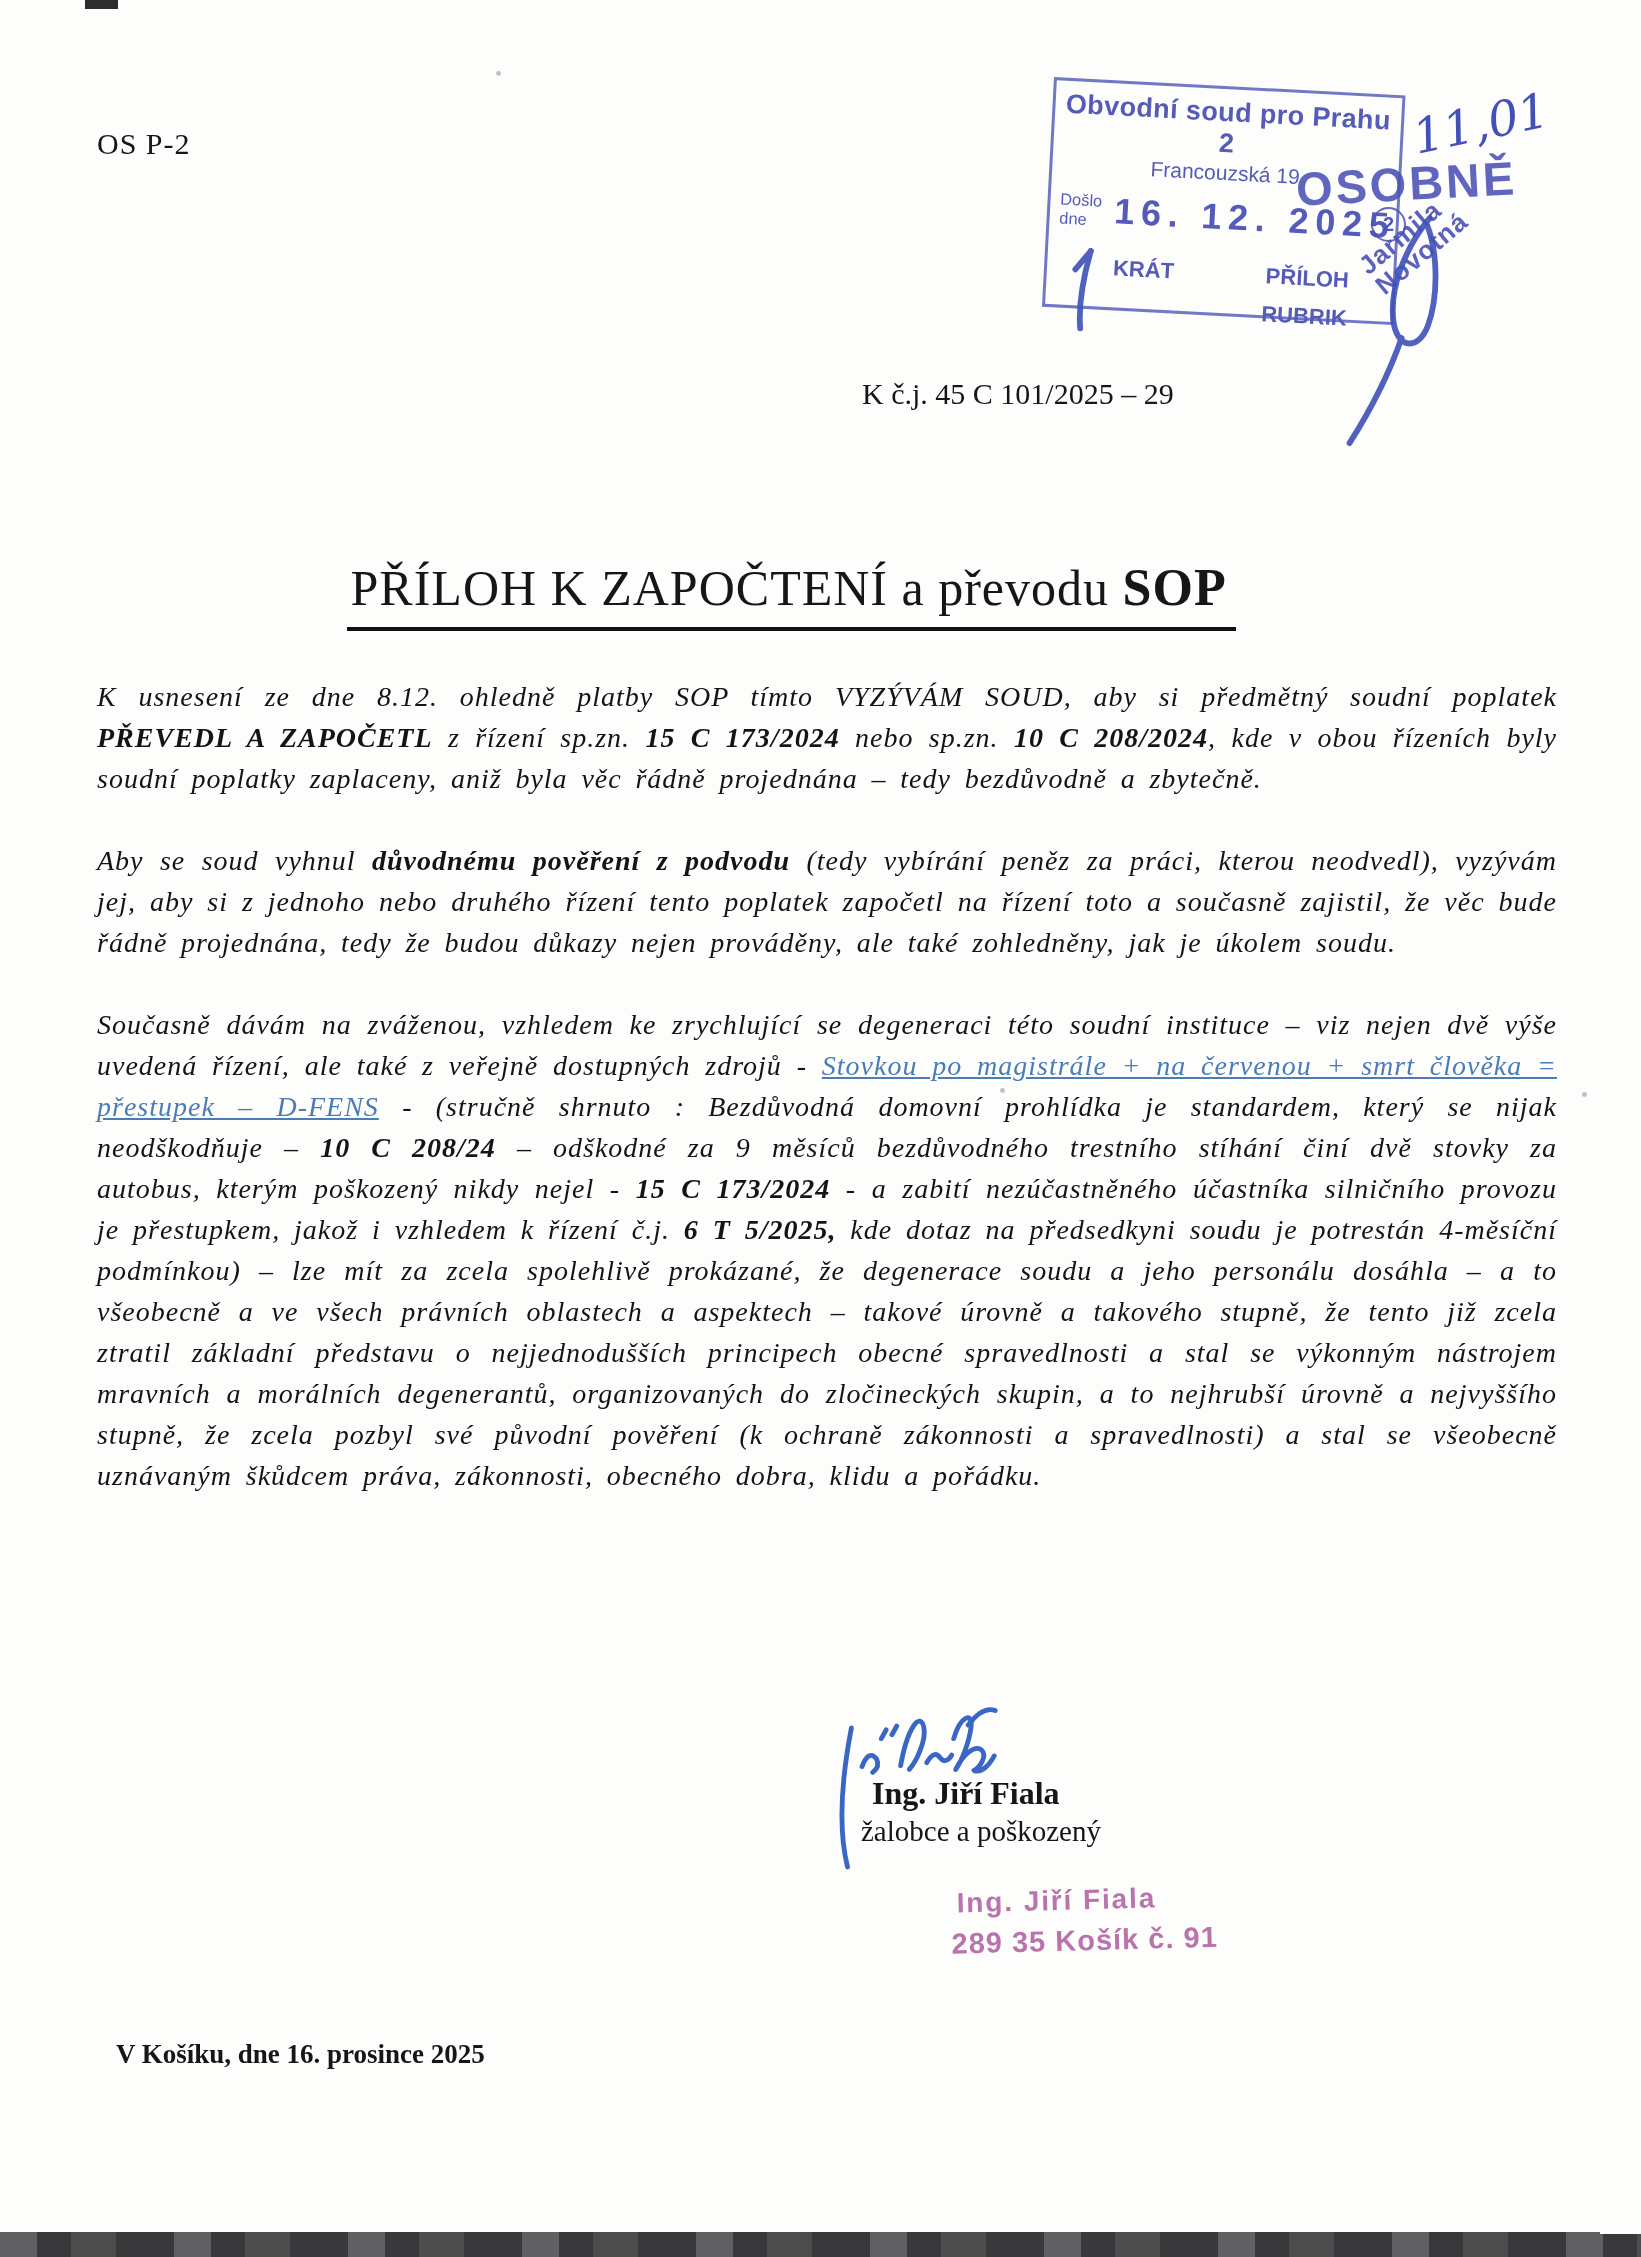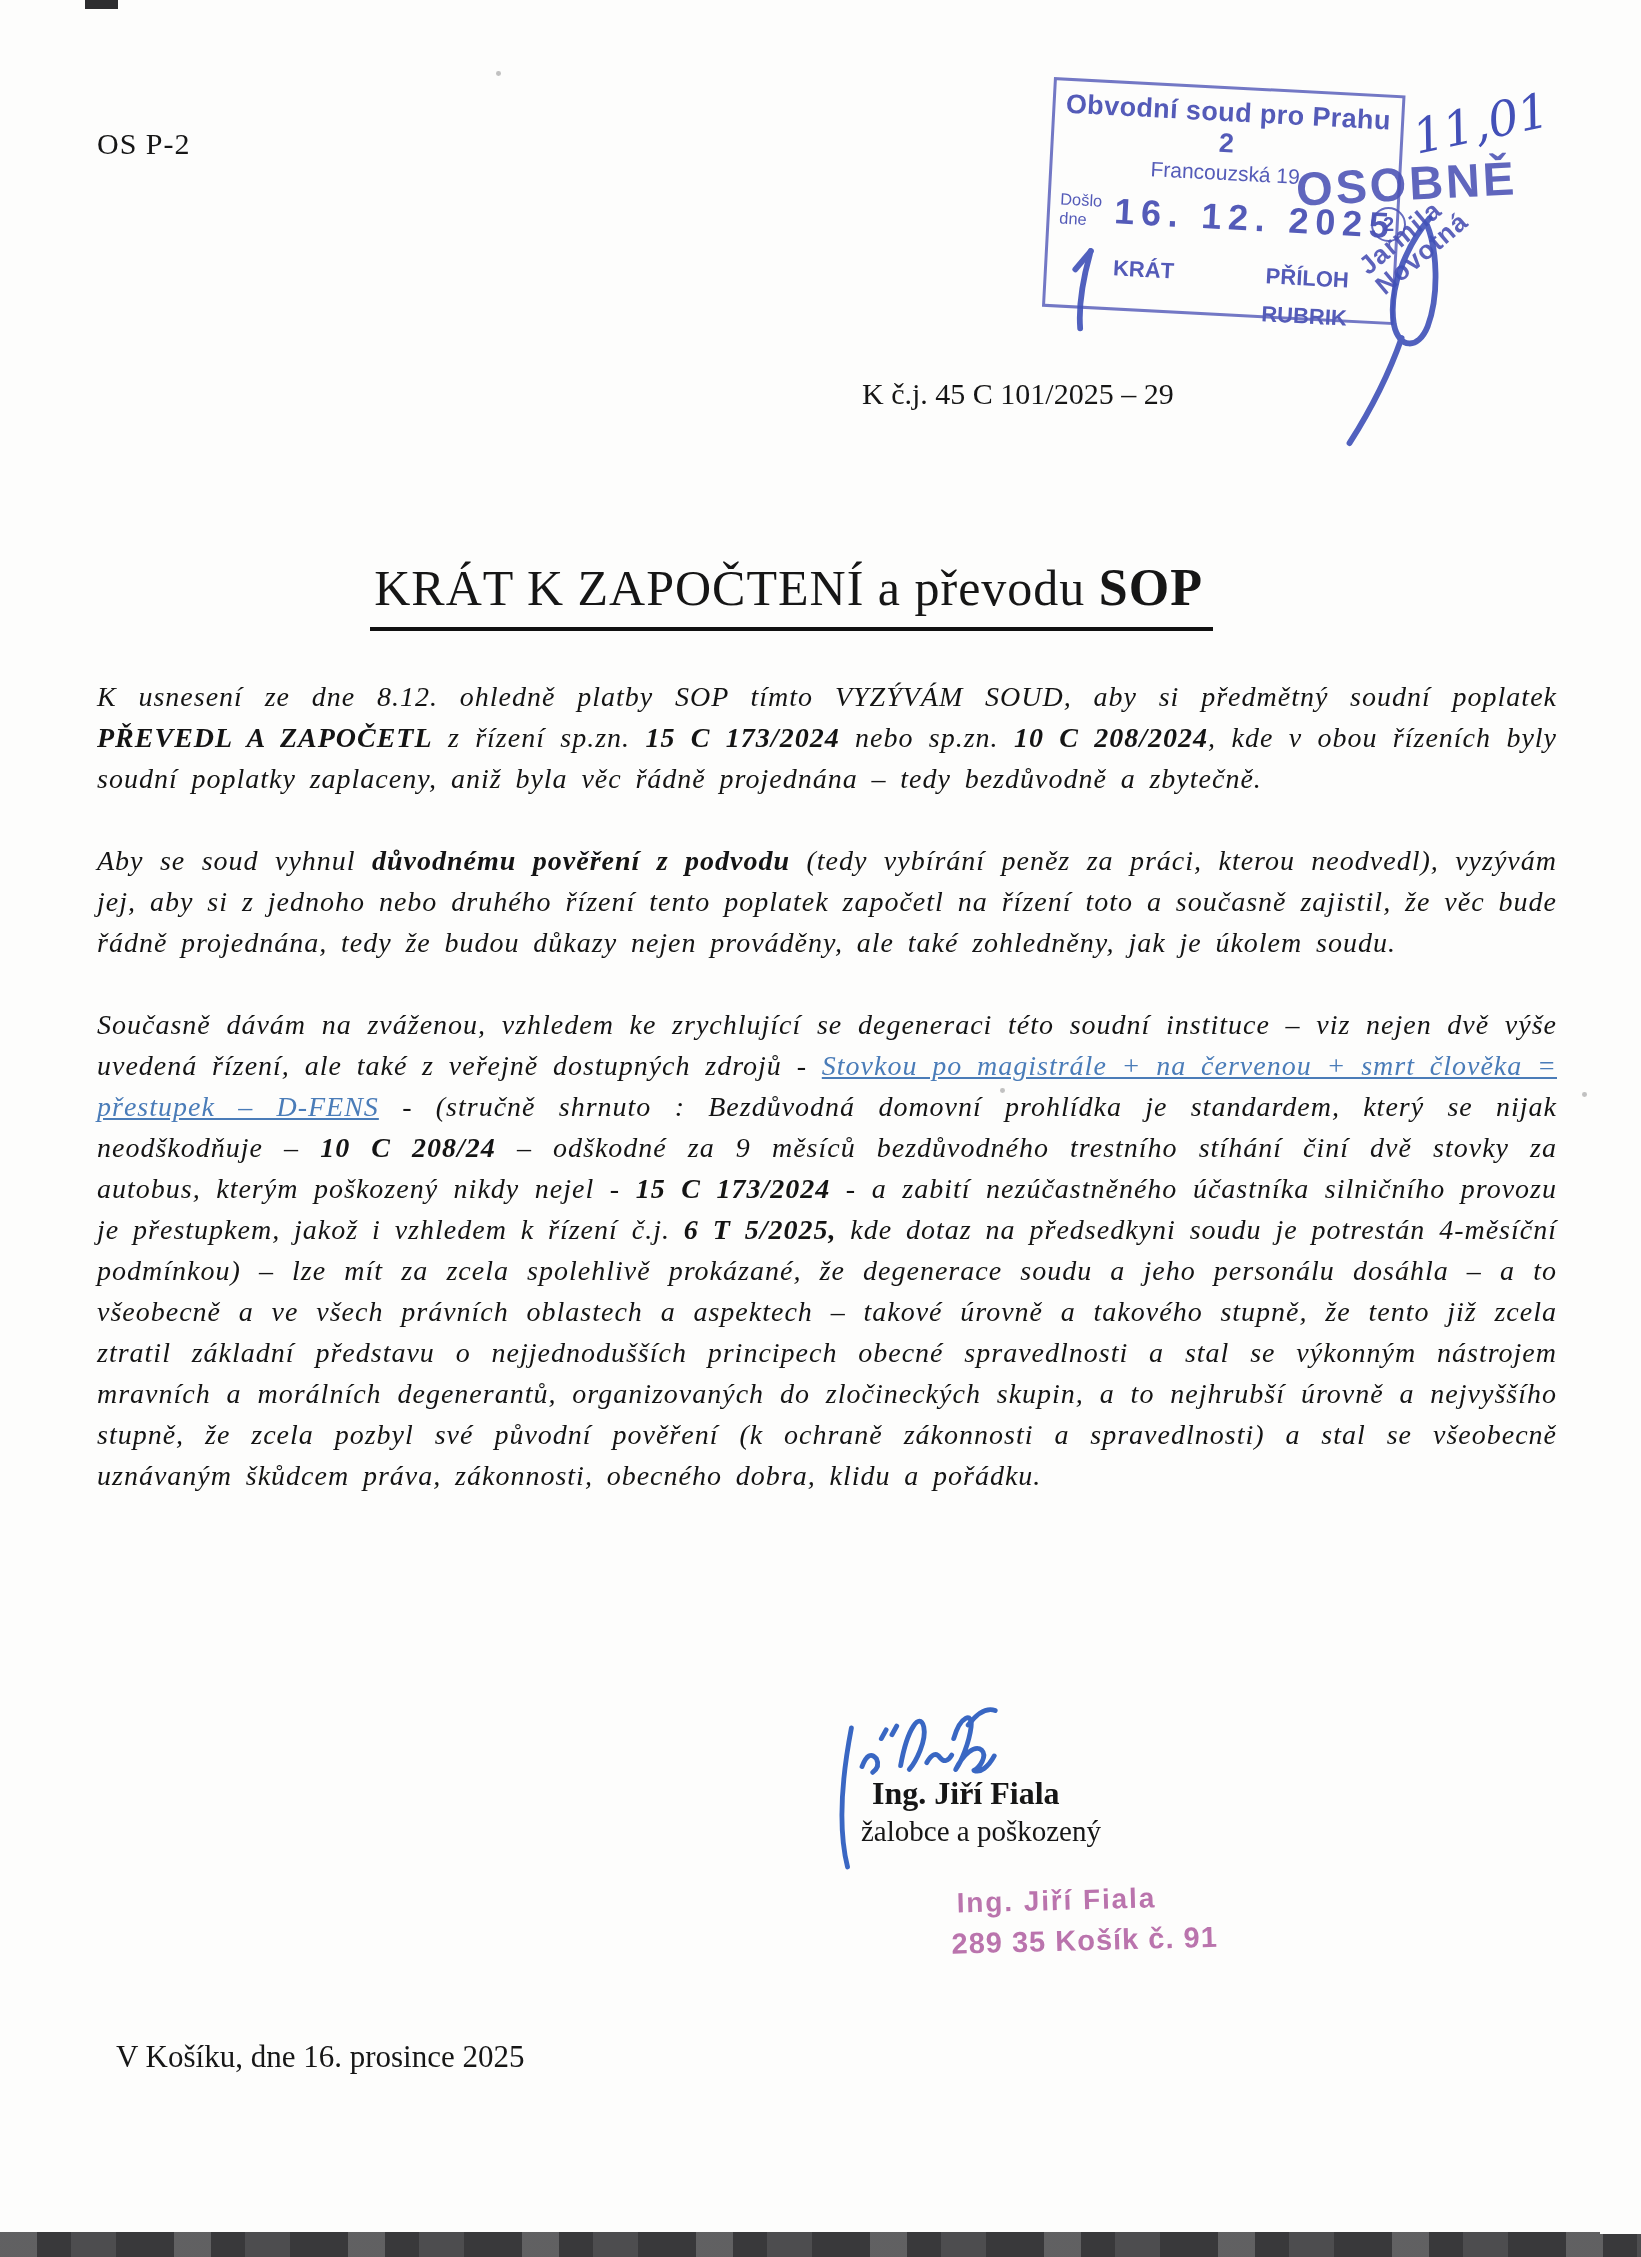--- a/index.html
+++ b/index.html
@@ -70,21 +70,21 @@
   .signer-role{position:absolute;left:861px;top:1815px;font-size:29px;white-space:nowrap;}
   
   .address-stamp{
     position:absolute;left:951px;top:1885px;width:212px;text-align:center;
     color:rgba(180,104,166,.92);font-family:"Liberation Sans", sans-serif;
     transform:rotate(-1.5deg);
   }
   .address-stamp .l1{font-size:28px;font-weight:bold;letter-spacing:1.9px;}
   .address-stamp .l2{font-size:29px;font-weight:bold;letter-spacing:1px;margin-top:7.7px;white-space:nowrap;}
   
-  .place-date{position:absolute;left:116px;top:2039px;font-size:31px;white-space:nowrap;}
+  .place-date{position:absolute;left:116px;top:2039px;font-size:27px;white-space:nowrap;font-weight:bold;}
   
   .pen-overlay{position:absolute;left:0;top:0;pointer-events:none;}
   .scan-band{
     position:absolute;left:0;right:0;bottom:0;height:25px;background:#39393b;
   }
   .scan-band::before{
     content:"";position:absolute;inset:0;
     background:repeating-linear-gradient(90deg,
       rgba(255,255,255,.20) 0 37px, rgba(255,255,255,0) 37px 71px,
       rgba(255,255,255,.10) 71px 116px, rgba(255,255,255,0) 116px 174px);
@@ -124,21 +124,21 @@
 <div class="osobne">OSOBNĚ</div>
 <div class="osobne-badge">2</div>
 <div class="clerk-sig-text">Jarmila Novotná</div>
 
 <div class="case-ref">
   <span>K č.j. </span><span class="b">45 C 101/2025</span><span> – 29</span>
 </div>
 
 <div class="title-wrap">
   <span class="title-inner">
-    <span>KRÁT K ZAPOČTENÍ  a převodu </span><span class="sop">SOP</span>
+    <span>PŘÍLOH K ZAPOČTENÍ  a převodu </span><span class="sop">SOP</span>
   </span>
 </div>
 
 <div class="body-text">
   <p><span>K usnesení ze dne 8.12. ohledně platby SOP  tímto VYZÝVÁM SOUD, aby si předmětný soudní poplatek  </span><span class="b">PŘEVEDL A ZAPOČETL</span><span>  z řízení sp.zn. </span><span class="b">15 C 173/2024</span><span> nebo sp.zn. </span><span class="b">10 C 208/2024</span><span>, kde v obou řízeních byly soudní poplatky zaplaceny, aniž byla věc řádně projednána – tedy bezdůvodně a  zbytečně.</span></p>
 
   <p><span>Aby se soud vyhnul </span><span class="b">důvodnému pověření z podvodu</span><span> (tedy vybírání peněz za práci, kterou neodvedl), vyzývám jej, aby si z jednoho nebo druhého řízení tento poplatek započetl na řízení toto a současně zajistil, že věc bude řádně projednána, tedy že budou důkazy nejen prováděny, ale také zohledněny, jak je úkolem soudu.</span></p>
 
   <p><span>Současně dávám na zváženou, vzhledem ke zrychlující se degeneraci této soudní instituce – viz nejen dvě výše uvedená řízení, ale také z veřejně dostupných zdrojů - </span><a class="doclink">Stovkou po magistrále + na červenou + smrt člověka = přestupek – D-FENS</a><span>    -   (stručně shrnuto : Bezdůvodná domovní prohlídka je standardem, který se nijak neodškodňuje – </span><span class="b">10 C 208/24</span><span> – odškodné za 9 měsíců bezdůvodného trestního stíhání činí dvě stovky za autobus, kterým poškozený nikdy nejel - </span><span class="b">15 C 173/2024</span><span> -  a zabití nezúčastněného účastníka silničního provozu je přestupkem, jakož i vzhledem k řízení č.j. </span><span class="b">6 T 5/2025,</span><span> kde dotaz na předsedkyni soudu je potrestán 4-měsíční podmínkou) – lze mít za zcela spolehlivě prokázané, že degenerace soudu a jeho personálu dosáhla – a to všeobecně a ve všech právních oblastech a aspektech – takové úrovně a takového stupně, že tento již zcela ztratil základní představu o nejjednodušších principech obecné spravedlnosti a stal se výkonným nástrojem mravních a morálních degenerantů, organizovaných do zločineckých skupin, a to nejhrubší úrovně a nejvyššího stupně, že zcela pozbyl své původní pověření (k ochraně zákonnosti a spravedlnosti) a stal se všeobecně uznávaným škůdcem práva, zákonnosti, obecného dobra, klidu a pořádku.</span></p>
 

